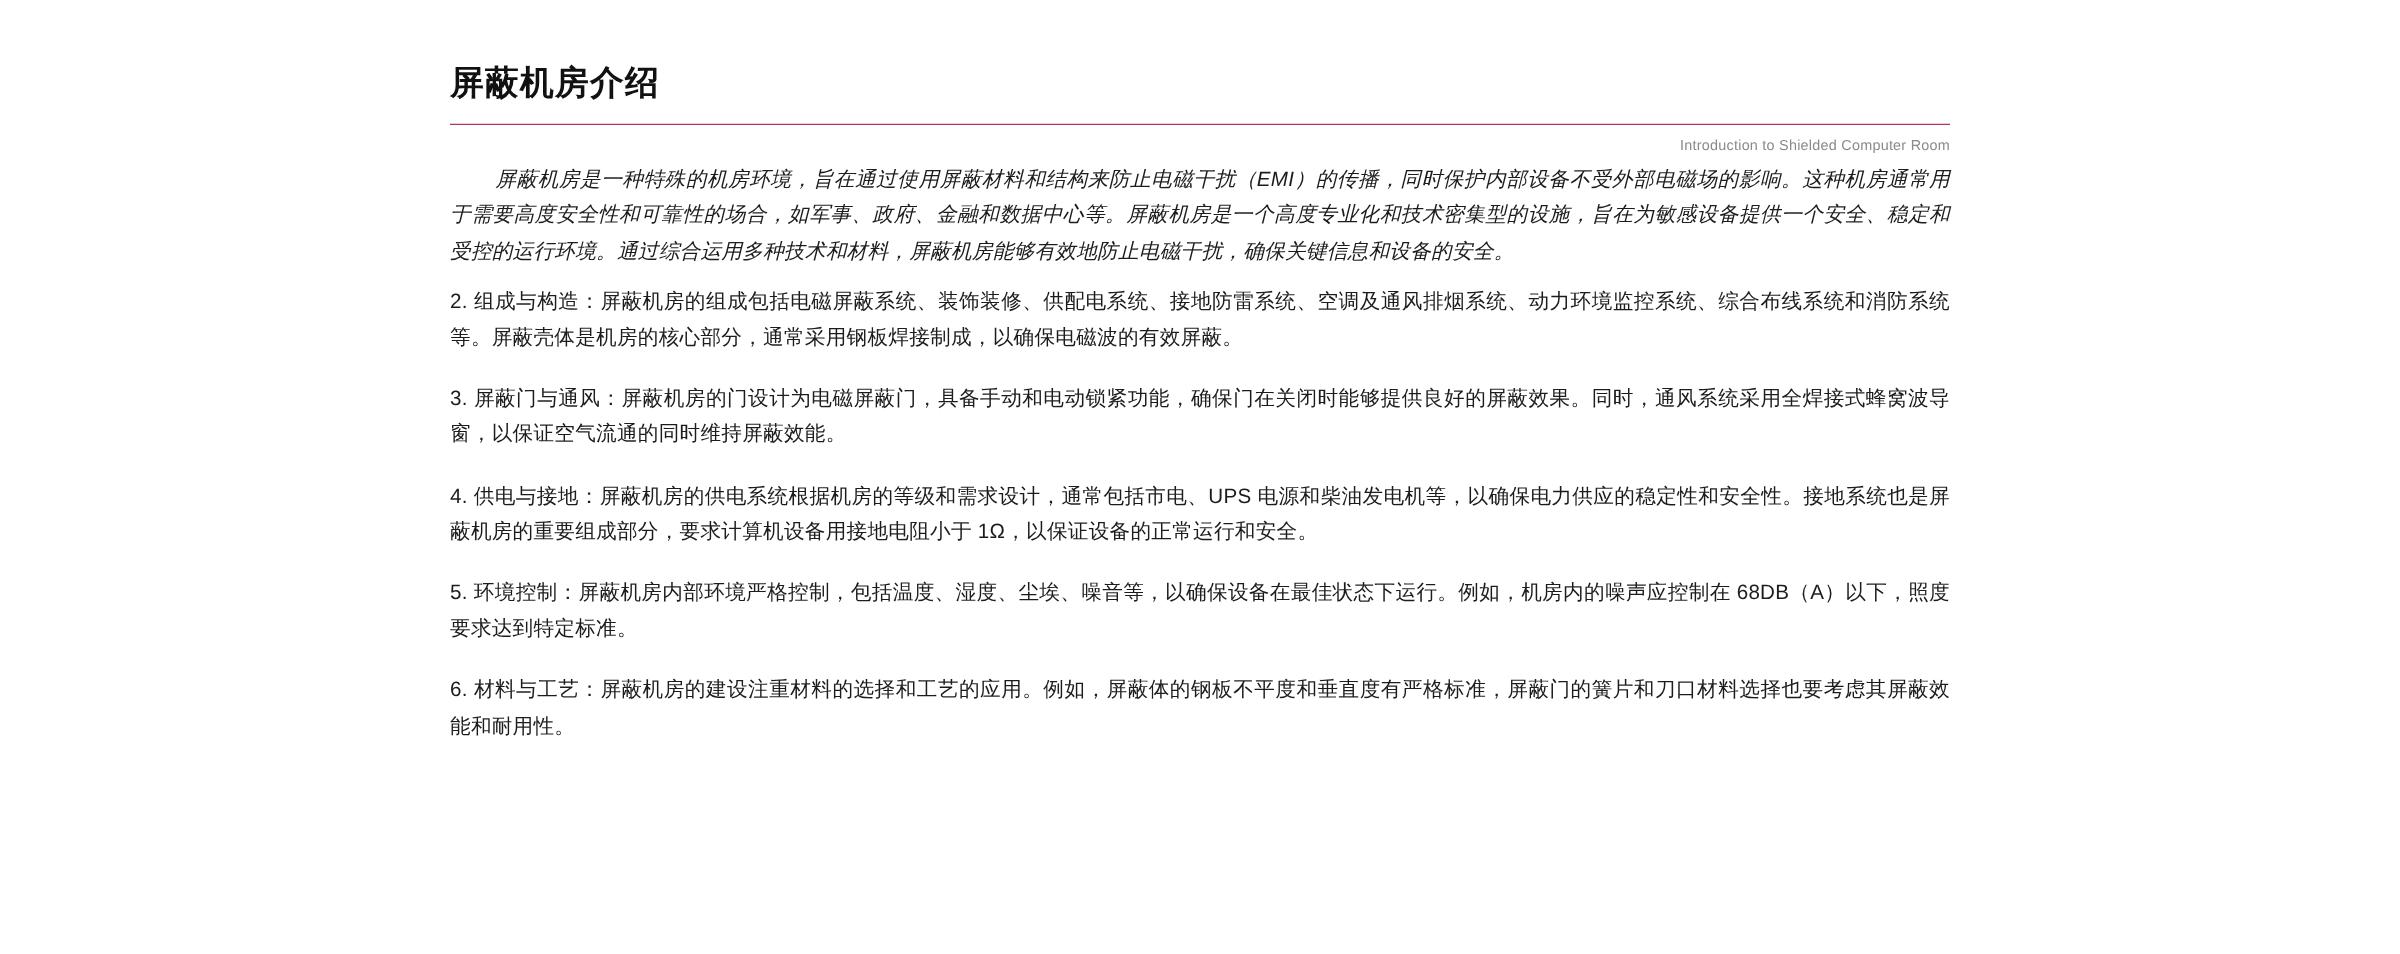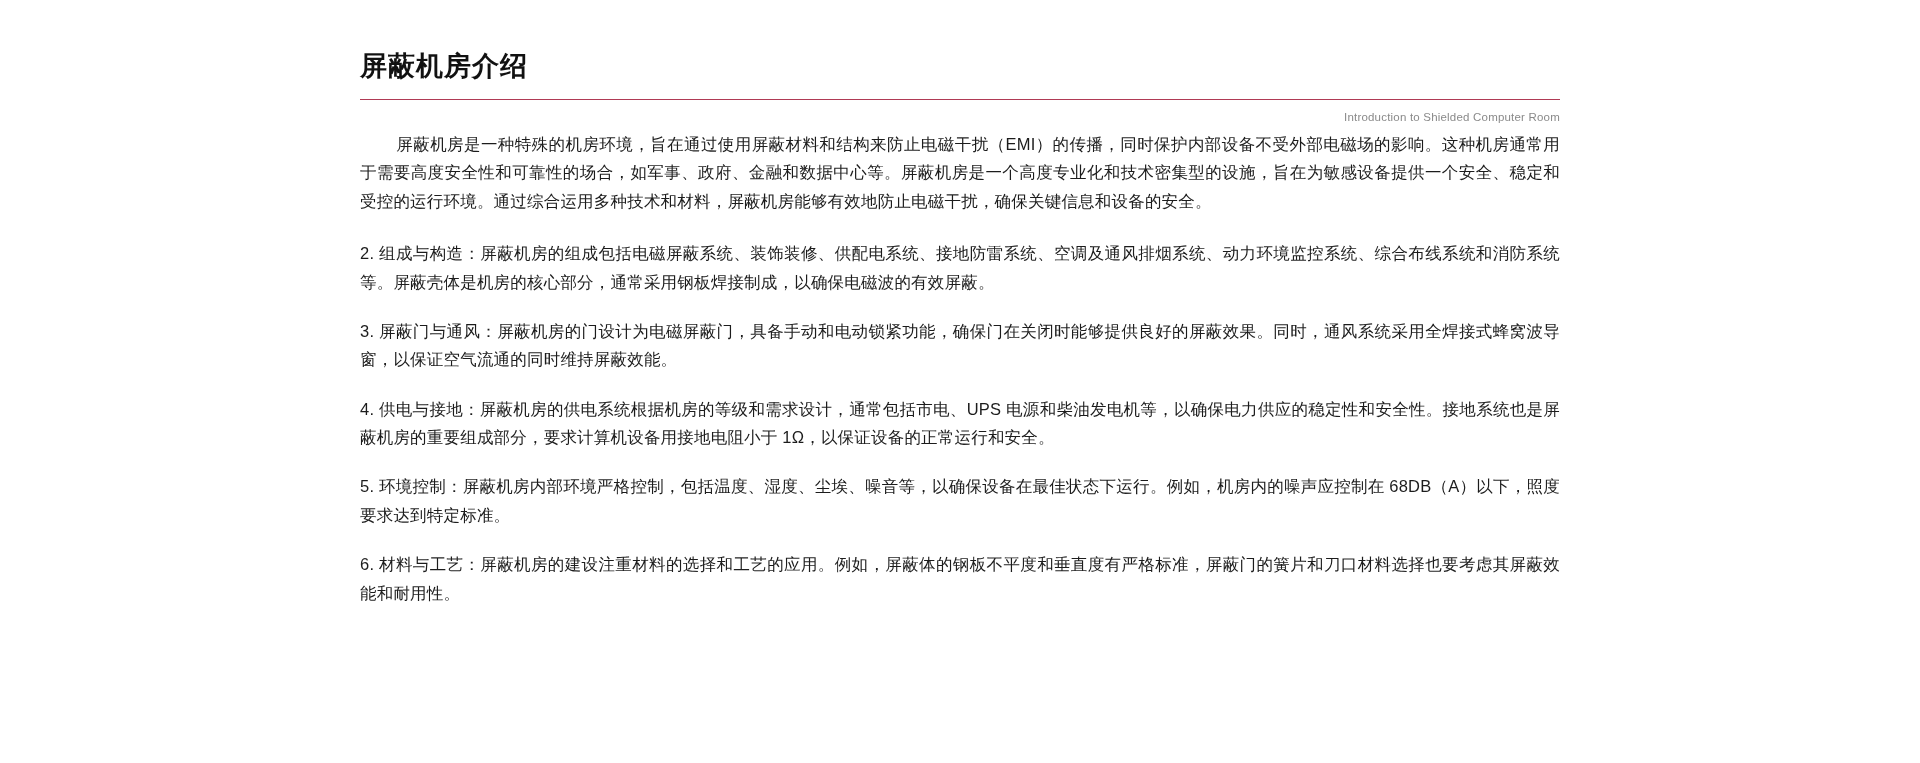--- a/index.html
+++ b/index.html
@@ -68,21 +68,22 @@
   .para {
     font-size: 16.5px;
     line-height: 1.72;
     color: #1c1c1c;
     margin: 0 0 21px 0;
     text-align: justify;
     letter-spacing: 0.2px;
   }
   .para.intro {
     text-indent: 2.2em;
-    margin-bottom: 24px;
+    margin-bottom: 12px;
+    font-style: italic;
   }
   .para:last-child {
     margin-bottom: 0;
   }
 </style>
 </head>
 <body>
 
 <div class="page">
   <div class="content">

